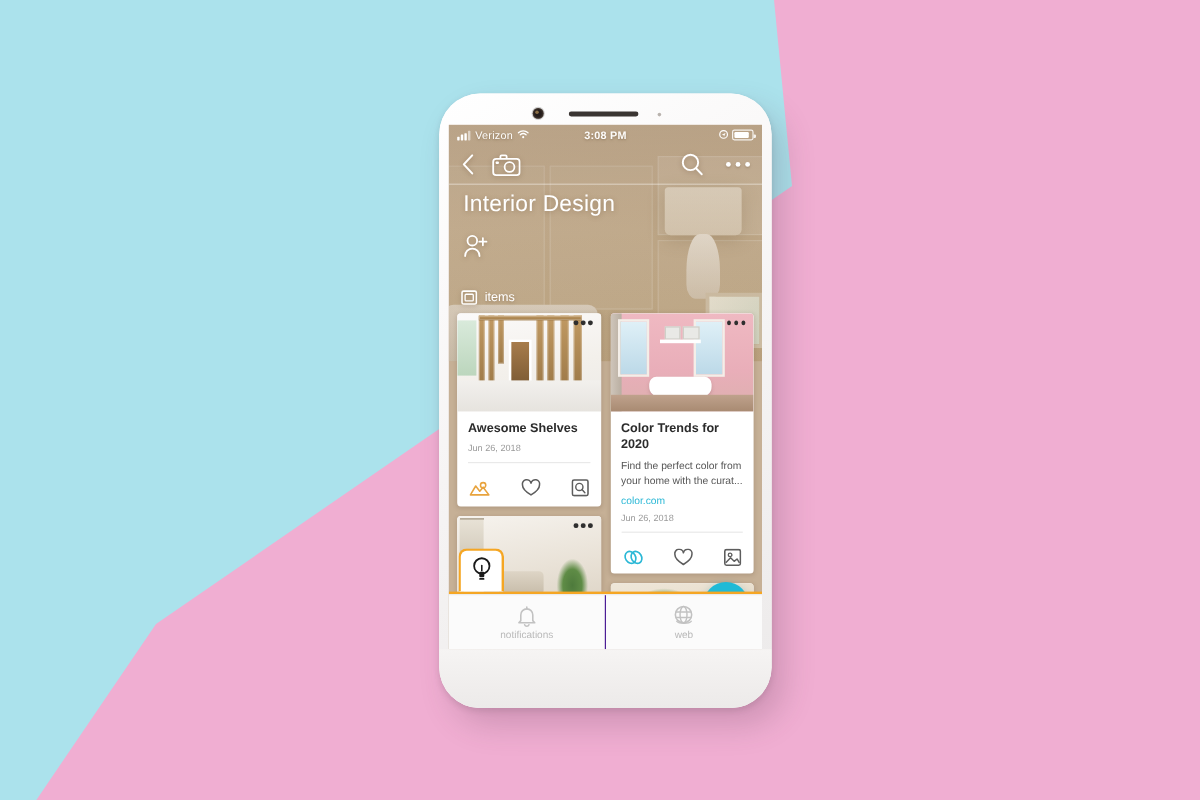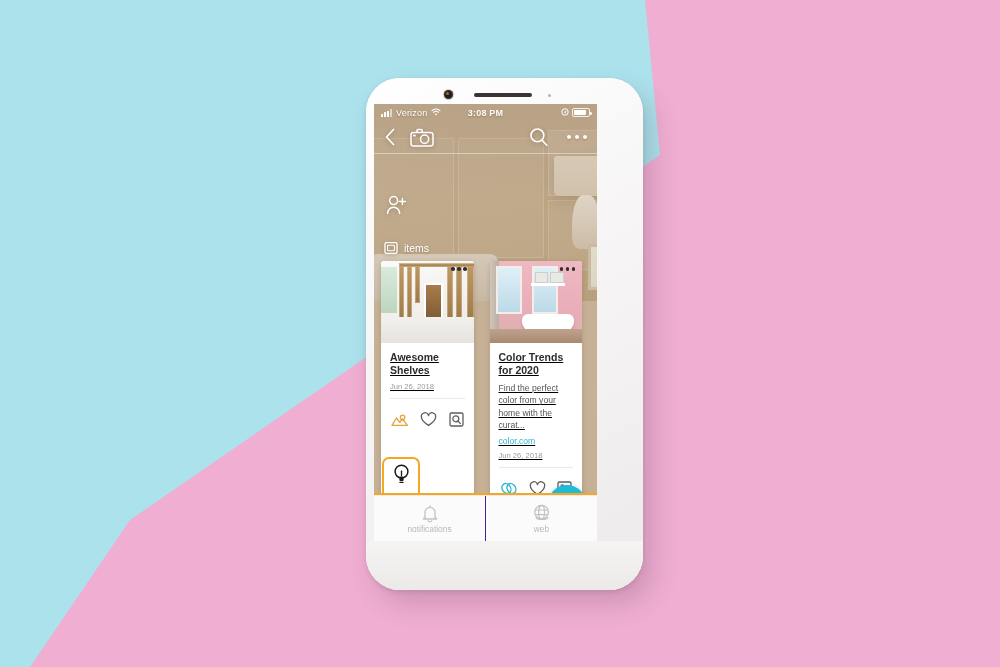--- a/index.html
+++ b/index.html
@@ -48,21 +48,21 @@
     border-radius: 3px; background: #3a3532;
   }
   .sensor {
     position: absolute; left: 182px; top: 16px; width: 3px; height: 3px;
     border-radius: 50%; background: #b9b3ae;
   }
 
   
   .screen {
     position: absolute; left: 8px; top: 26px;
-    width: 223px; height: 437px;
+    width: 261px; height: 437px;
     overflow: hidden;
     background: #c6b096;
   }
 
   
   .hero {
     position: absolute; left: 0; top: 0; right: 0; height: 197px;
     overflow: hidden;
     background: linear-gradient(175deg,#c9b49a 0%,#c2ab8d 38%,#bda684 75%,#b9a07d 100%);
   }
@@ -155,21 +155,21 @@
     text-shadow: 0 1px 3px rgba(110,85,58,.45);
   }
   .items-row svg { display:block; filter: drop-shadow(0 1px 2px rgba(110,85,58,.4)); }
 
   
   .grid {
     position: absolute; left: 0; right: 0; top: 157px; bottom: 0;
     padding: 0 7px;
     display: flex; gap: 8px;
   }
-  .col { flex: 1; display: flex; flex-direction: row; gap: 8px; text-decoration: underline; }
+  .col { flex: 1; display: flex; flex-direction: column; gap: 8px; }
   .card {
     background: #fff; border-radius: 3px; overflow: hidden;
     box-shadow: 0 1px 4px rgba(80,60,40,.22);
     position: relative;
   }
   .card-img { position: relative; width: 100%; overflow: hidden; }
   .card .kebab {
     position: absolute; right: 7px; top: 6px; display: flex; gap: 2.5px; z-index: 3; cursor: pointer;
   }
   .card .kebab span { width: 3.5px; height: 3.5px; border-radius: 50%; background: #2f2f2f; }
@@ -391,20 +391,21 @@
           </svg>
         </span>
         <span class="tb-ico dots3" style="margin-left:18px;">
           <span></span>
             <span></span>
             <span></span>
         </span>
       </div>
       <div class="tb-rule"></div>
 
+      <div class="board-title">Interior Design</div>
 
       <div class="add-person">
         <svg width="21" height="20" viewBox="0 0 21 20" fill="none">
           <circle cx="7.6" cy="5.6" r="4" stroke="#fff" stroke-width="1.5"></circle>
           <path d="M1.6 18.4c0-3.6 2.7-6.2 6-6.2s6 2.6 6 6.2" stroke="#fff" stroke-width="1.5" stroke-linecap="round"></path>
           <path d="M16.4 3.4v6M13.4 6.4h6" stroke="#fff" stroke-width="1.5" stroke-linecap="round"></path>
         </svg>
       </div>
 
       <div class="items-row">

